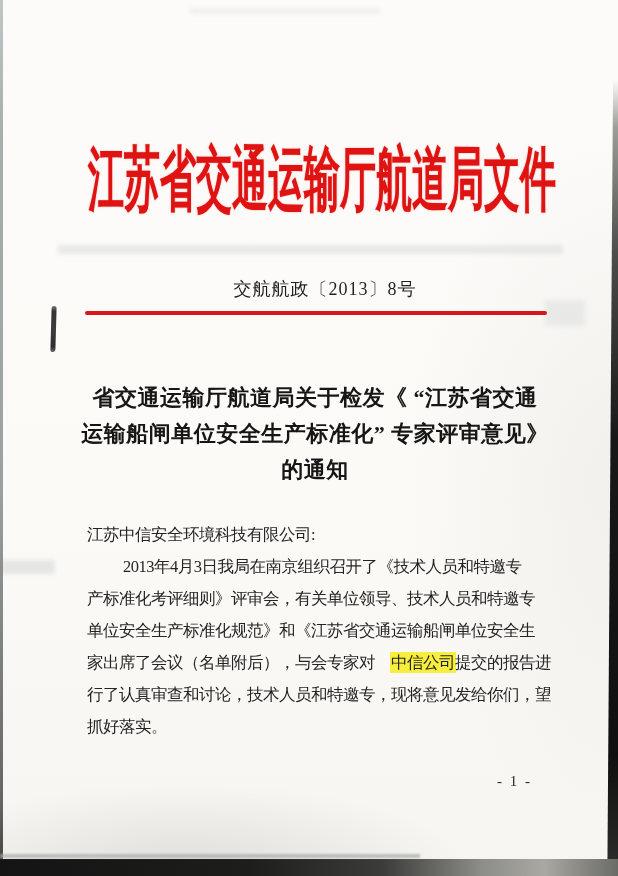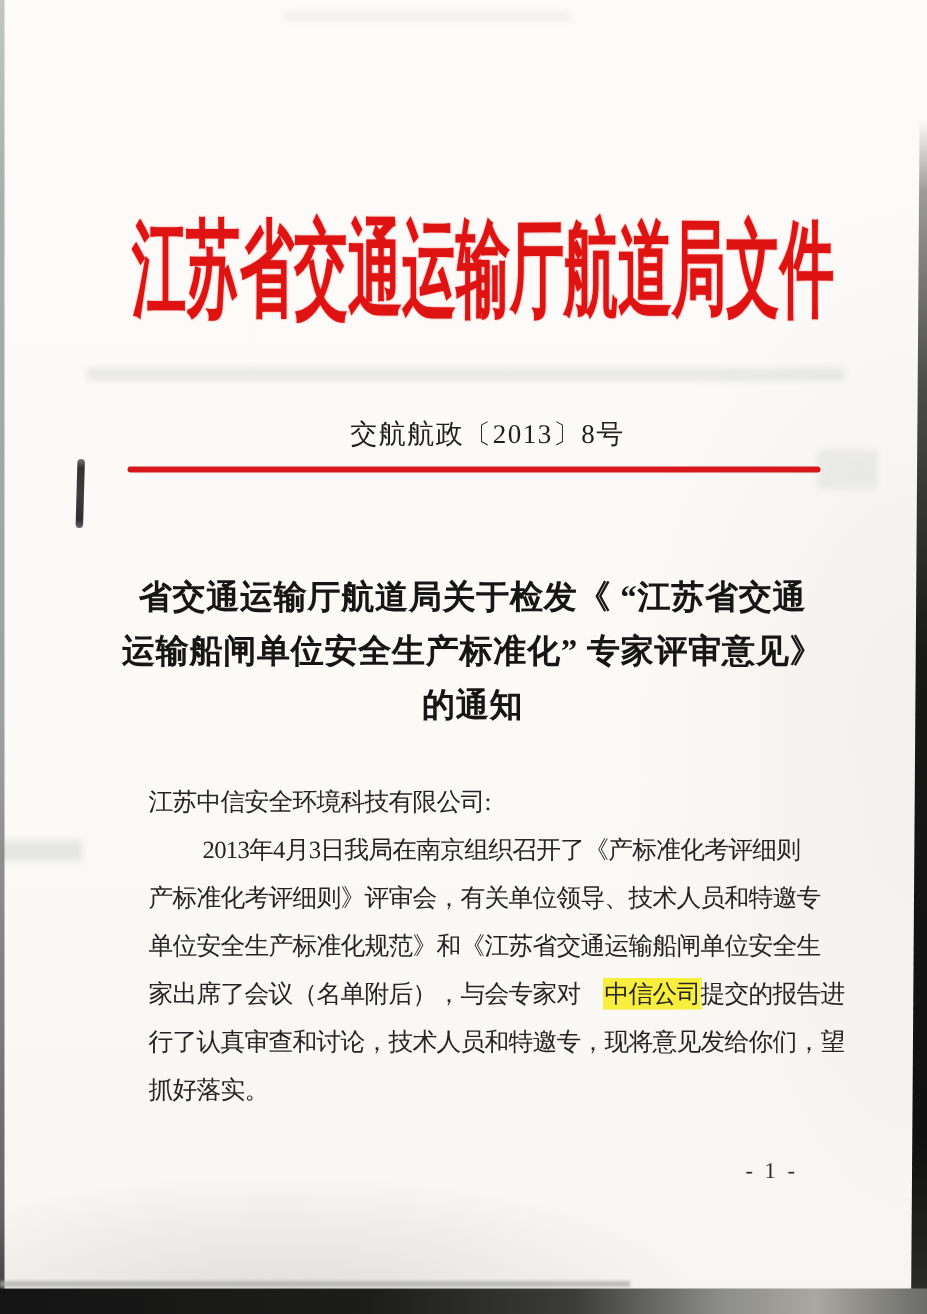--- a/index.html
+++ b/index.html
@@ -115,21 +115,21 @@
     font-size: 22px;
     font-weight: bold;
     line-height: 36px;
     letter-spacing: 0.5px;
     color: #161616;
     transform: translateX(6px);
     white-space: nowrap;
   }
   .body-text {
     position: absolute;
-    left: 99px; top: 519px;
+    left: 87px; top: 519px;
     width: 460px;
     font-size: 16.5px;
     letter-spacing: -0.5px;
     line-height: 32px;
     color: #242424;
     white-space: nowrap;
   }
   .body-text .indent { text-indent: 36px; }
   .hl {
     background: var(--highlight-yellow, #f7ee3e);
@@ -164,21 +164,21 @@
   <div class="staple"></div>
 
   <div class="subject">
     <div>省交通运输厅航道局关于检发《 “江苏省交通</div>
     <div>运输船闸单位安全生产标准化” 专家评审意见》</div>
     <div>的通知</div>
   </div>
 
   <div class="body-text">
     <div class="line">江苏中信安全环境科技有限公司:</div>
-    <div class="line indent">2013年4月3日我局在南京组织召开了《产标准化考评细则</div>
+    <div class="line indent">2013年4月3日我局在南京组织召开了《技术人员和特邀专</div>
     <div class="line">产标准化考评细则》评审会，有关单位领导、技术人员和特邀专</div>
     <div class="line">单位安全生产标准化规范》和《江苏省交通运输船闸单位安全生</div>
     <div class="line"><span>家出席了会议（名单附后），与会专家对</span><span class="hl">中信公司</span><span>提交的报告进</span></div>
     <div class="line">行了认真审查和讨论，技术人员和特邀专，现将意见发给你们，望</div>
     <div class="line">抓好落实。</div>
   </div>
 
   <div class="pageno">- 1 -</div>
 
   <div class="edge edge-left"></div>

